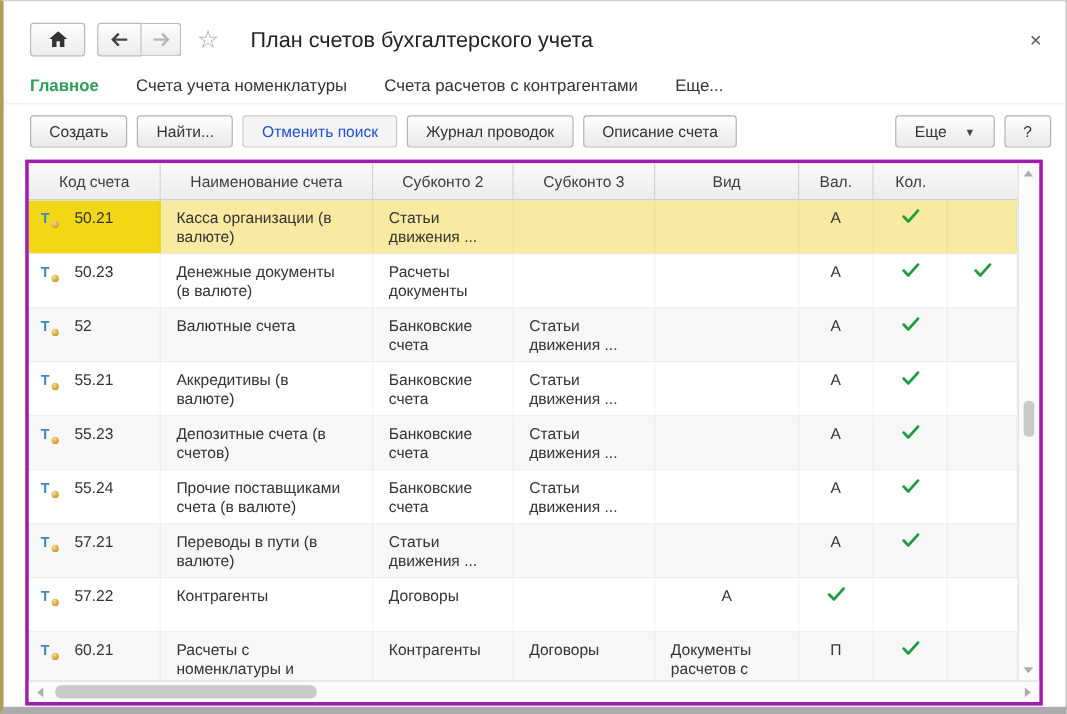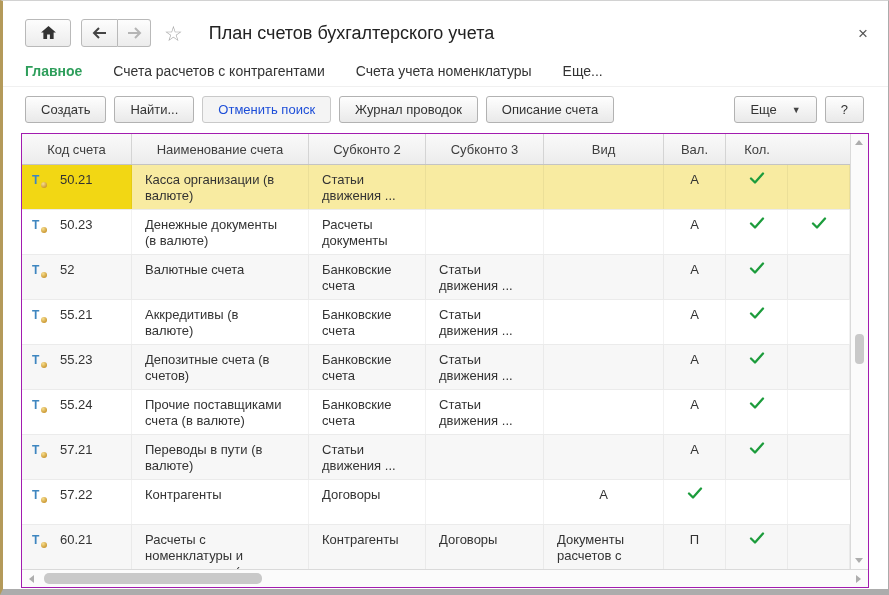--- a/index.html
+++ b/index.html
@@ -17,29 +17,29 @@
   .fwd{width:33px;border-radius:0 3px 3px 0;border-left:none;}
   .star{margin-left:13px;font-size:21px;color:#A9A9A9;line-height:1;}
   .title{margin-left:26px;font-size:18px;color:#222;white-space:nowrap;}
   .close{margin-left:auto;font-size:17px;color:#555;cursor:pointer;line-height:1;}
   
   .tabs{display:flex;column-gap:31px;padding-left:22px;height:31px;align-items:center;
     font-size:14px;border-bottom:1px solid #F0F0F0;}
   .tab{color:#333;cursor:pointer;white-space:nowrap;}
   .tab.active{color:#2E9E5B;font-weight:bold;}
   
-  .toolbar{display:flex;align-items:center;padding:6px 24px 0 22px;gap:8px;height:33px;}
+  .toolbar{display:flex;align-items:center;padding:6px 12px 0 22px;gap:8px;height:33px;}
   .btn{height:27px;padding:0 15px;border:1px solid #B2B2B2;border-radius:3px;box-sizing:border-box;
     background:linear-gradient(#FEFEFE,#E9E9E9);font-size:13px;color:#333;
     display:flex;align-items:center;cursor:pointer;white-space:nowrap;}
   .btn.disabled{color:#1d4ed8;border-color:#C9C9C9;background:#F4F4F4;cursor:default;}
   .spacer{flex:1;}
   .caret{margin-left:15px;font-size:9px;color:#444;}
   
-  .table-wrap{margin:7px 0 0 18px;width:848px;height:455px;border:1px solid #a21caf;
+  .table-wrap{margin:7px 0 0 18px;width:848px;height:455px;border:3px solid #a21caf;
     box-sizing:border-box;display:flex;flex-direction:column;background:#fff;}
   .table-top{flex:1;display:flex;overflow:hidden;}
   .table-main{width:829px;display:flex;flex-direction:column;overflow:hidden;}
   .grid{display:grid;grid-template-columns:110px 177px 117px 118px 120px 62px 62px minmax(0,1fr);}
   .thead{height:30px;background:linear-gradient(#FAFAFA,#ECECEC);border-bottom:1px solid #C4C4C4;flex:none;}
   .th{display:flex;align-items:center;justify-content:center;font-size:13px;color:#3E3E3E;
     border-right:1px solid #D4D4D4;overflow:hidden;white-space:nowrap;}
   .th:last-child{border-right:none;}
   #rows{flex:1;overflow:hidden;}
   .row{height:45px;border-bottom:1px solid #EBEBEB;box-sizing:border-box;overflow:hidden;background:#fff;}
@@ -92,22 +92,22 @@
         </svg>
       </div>
     </div>
     <span class="star">☆</span>
     <span class="title">План счетов бухгалтерского учета</span>
     <span class="close">×</span>
   </div>
 
   <div class="tabs">
     <span class="tab active">Главное</span>
+    <span class="tab">Счета учета номенклатуры</span>
     <span class="tab">Счета расчетов с контрагентами</span>
-    <span class="tab">Счета учета номенклатуры</span>
     <span class="tab">Еще...</span>
   </div>
 
   <div class="toolbar">
     <div class="btn tb-btn">Создать</div>
     <div class="btn tb-btn">Найти...</div>
     <div class="btn tb-btn disabled">Отменить поиск</div>
     <div class="btn tb-btn">Журнал проводок</div>
     <div class="btn tb-btn">Описание счета</div>
     <div class="spacer"></div>

